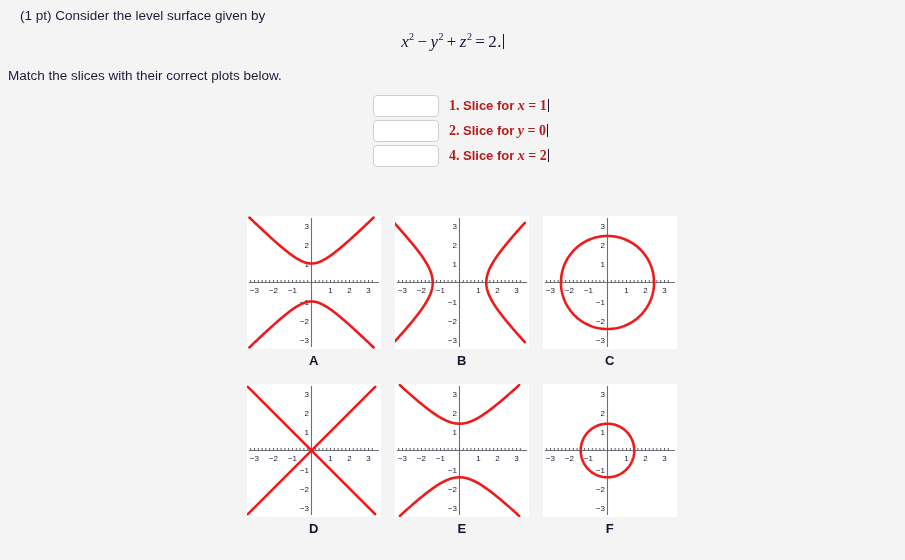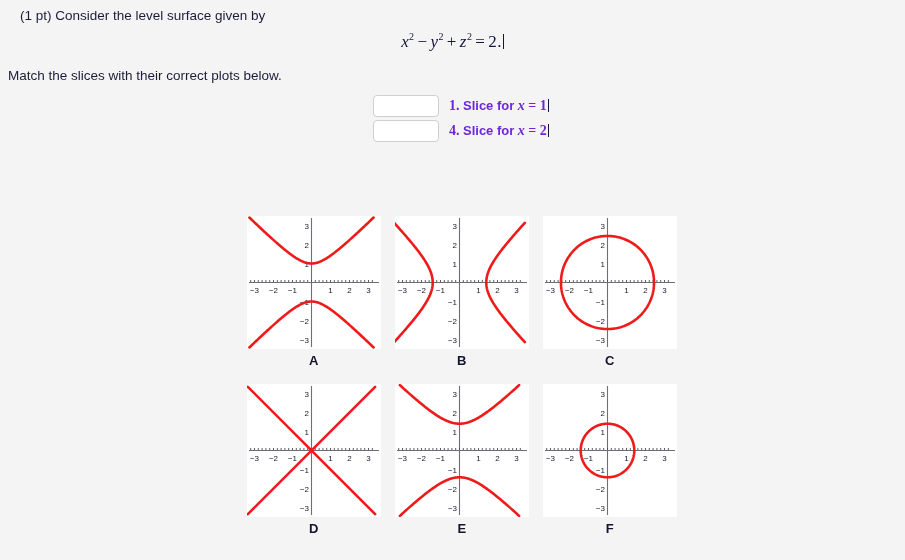--- a/index.html
+++ b/index.html
@@ -84,21 +84,21 @@
     font-family: "Liberation Sans", sans-serif;
     font-size: 12px;
     padding: 0 4px;
     color: #1a1a2e;
   }
   .answer-label {
     margin-left: 10px;
     font-family: "Liberation Serif", serif;
     font-size: 14px;
     font-weight: bold;
-    color: #6d28d9;
+    color: #b91c1c;
     white-space: nowrap;
   }
   .answer-label .lbl-num { font-weight: bold; }
   .answer-label .slice-word {
     font-family: "Liberation Sans", sans-serif;
     font-weight: bold;
     font-size: 13px;
   }
   .answer-label .var {
     font-style: italic;
@@ -178,20 +178,30 @@
     <input class="answer-box" type="text" value="" style="">
     <span class="answer-label">
       <span class="lbl-num">1.</span>
       <span class="slice-word">Slice for</span>
       <span class="var">x</span>
       <span>=</span>
       <span>1</span><span class="caret"></span>
     </span>
   </div>
 
+  <div class="answer-row">
+    <input class="answer-box" type="text" value="" style="">
+    <span class="answer-label">
+      <span class="lbl-num">2.</span>
+      <span class="slice-word">Slice for</span>
+      <span class="var">y</span>
+      <span>=</span>
+      <span>0</span><span class="caret"></span>
+    </span>
+  </div>
 
 
   <div class="answer-row">
     <input class="answer-box" type="text" value="" style="">
     <span class="answer-label">
       <span class="lbl-num">4.</span>
       <span class="slice-word">Slice for</span>
       <span class="var">x</span>
       <span>=</span>
       <span>2</span><span class="caret"></span>

